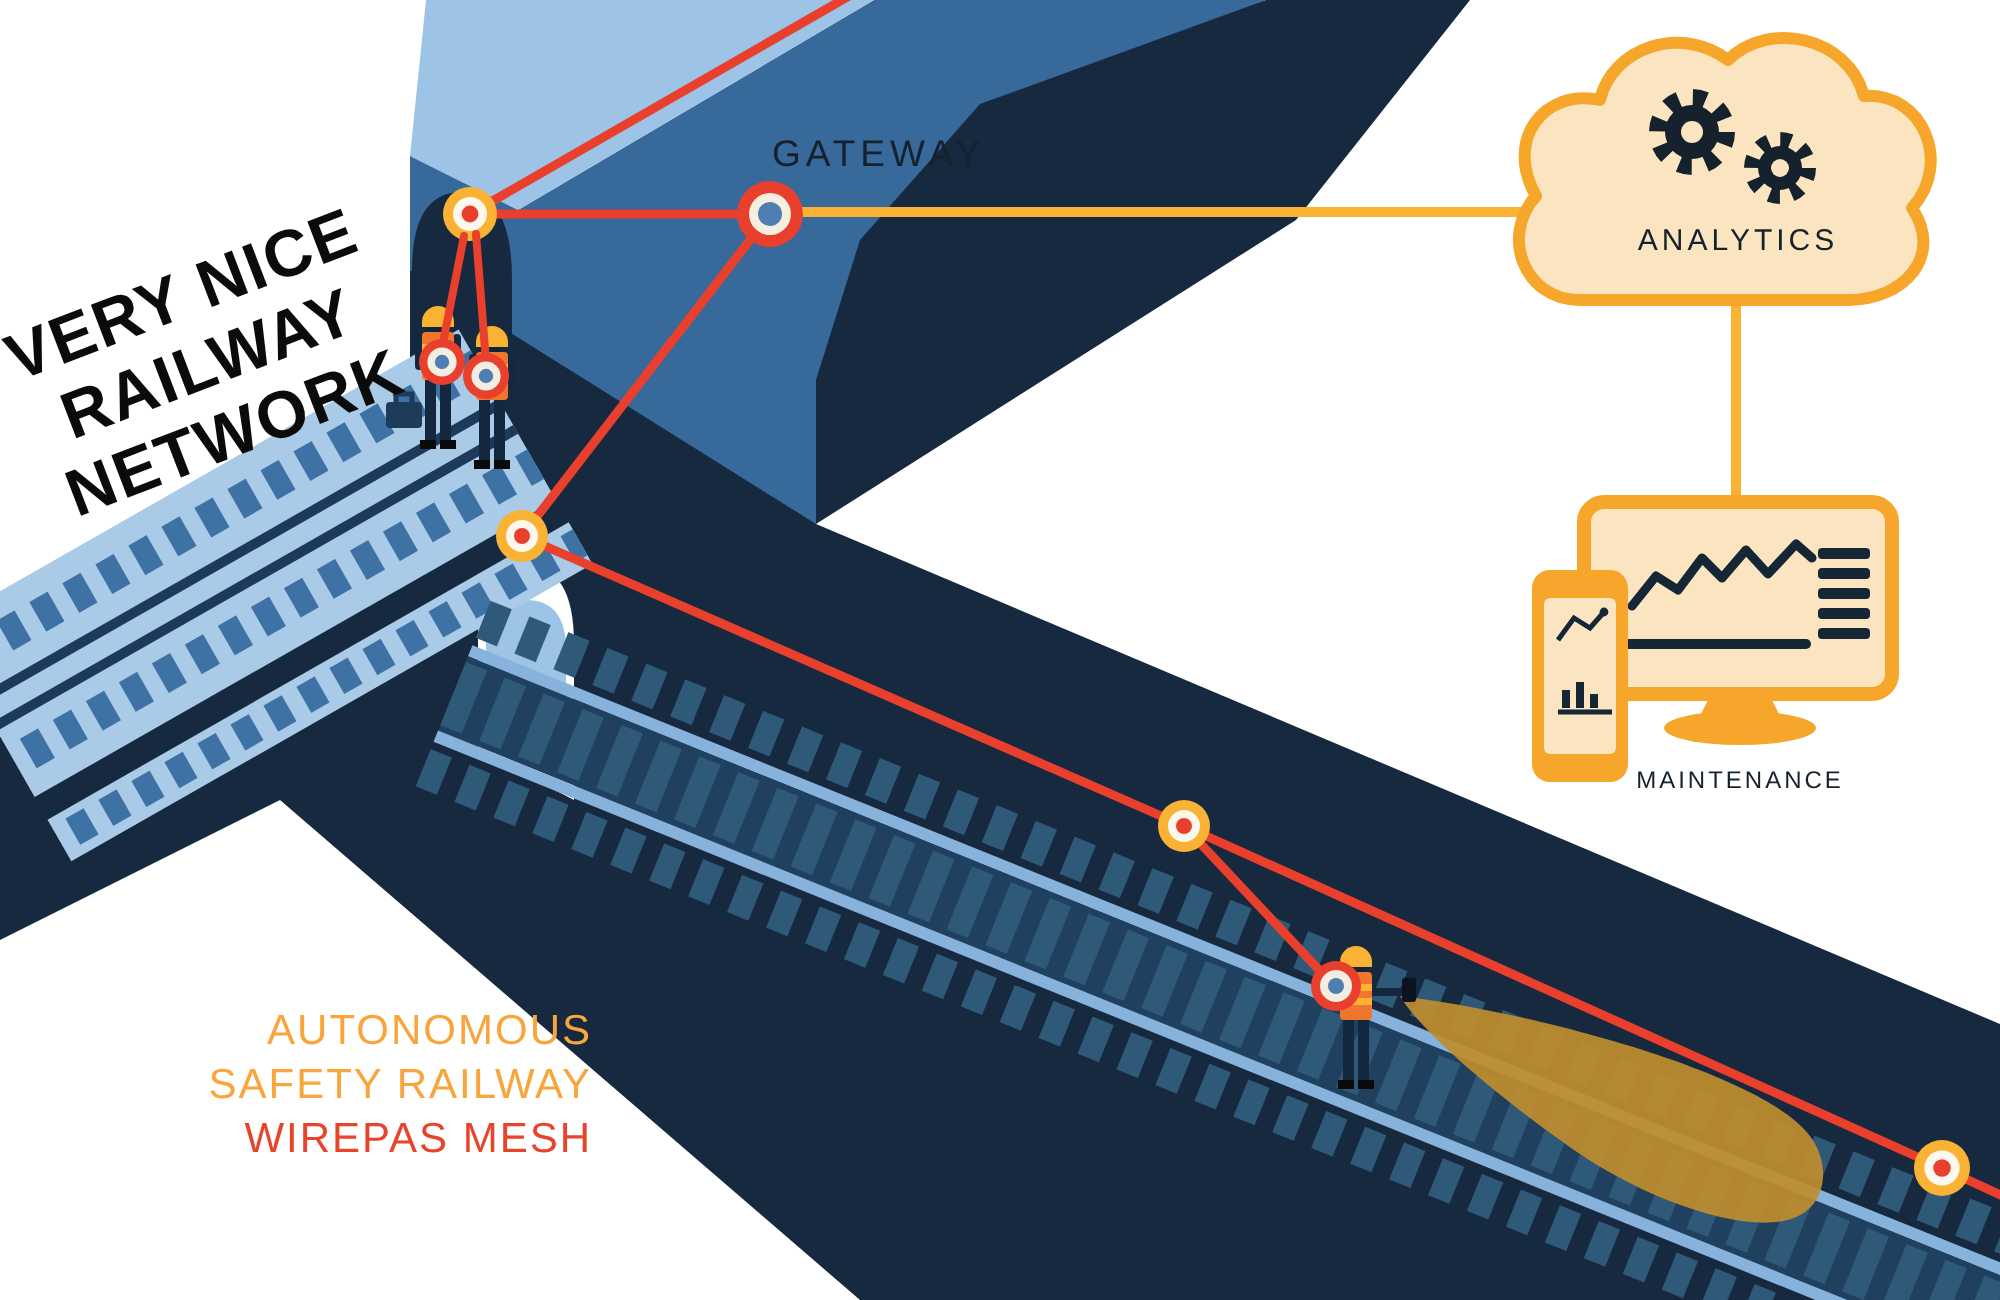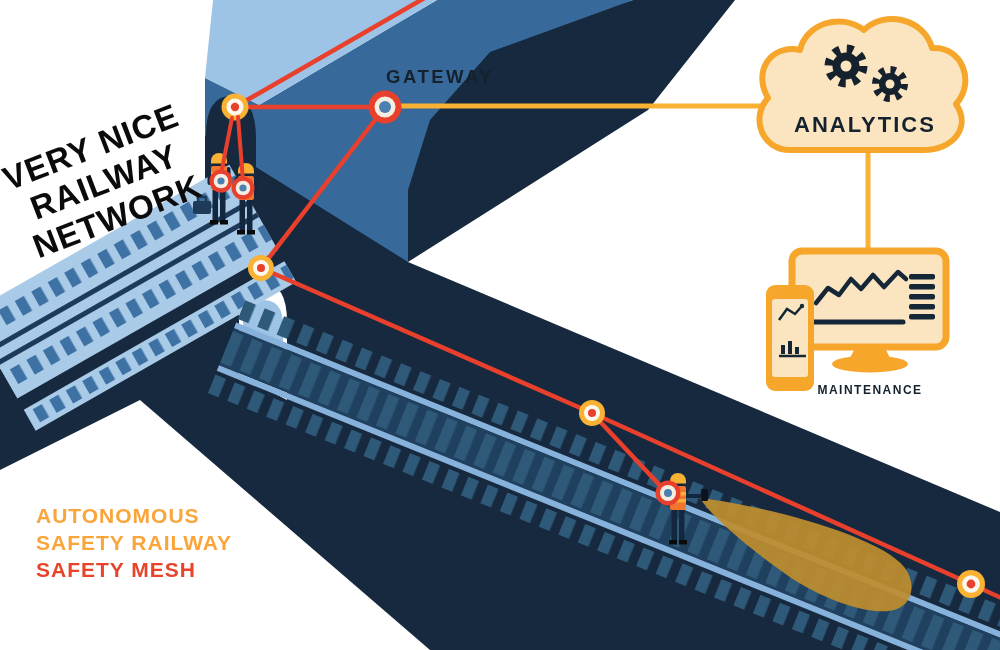--- a/index.html
+++ b/index.html
@@ -1,25 +1,25 @@
 <!DOCTYPE html>
 <html><head>
 <meta charset="utf-8">
 <style>
   html,body{margin:0;padding:0;background:#fff;}
   #stage{position:relative;width:1000px;height:650px;overflow:hidden;background:#fff;
          font-family:"Liberation Sans",sans-serif;}
   #scene{position:absolute;left:0;top:0;}
-  .txt{position:absolute;font-weight:700;color:#15222E;pointer-events:none;white-space:nowrap;}
+  .txt{position:absolute;font-weight:400;color:#15222E;pointer-events:none;white-space:nowrap;}
   #title{left:-2px;top:126px;width:212px;text-align:center;transform:rotate(-21deg);
          font-size:33px;line-height:37px;letter-spacing:1px;color:#0B0B0B;font-weight:800;white-space:normal;}
   #gateway-label{left:386px;top:66px;font-size:18.5px;letter-spacing:2.5px;}
-  #analytics-label{left:794px;top:112px;width:150px;font-size:22px;letter-spacing:2px;}
+  #analytics-label{left:794px;top:112px;width:150px;text-align:center;font-size:15px;letter-spacing:2px;}
   #maintenance-label{left:782px;top:383px;width:176px;text-align:center;font-size:12px;letter-spacing:1.5px;}
-  #caption{left:36px;top:502px;width:260px;text-align:left;font-size:21px;line-height:27px;
+  #caption{left:36px;top:502px;width:260px;text-align:right;font-size:21px;line-height:27px;
            letter-spacing:1px;white-space:normal;}
   .cap-orange{color:#F9A53C;}
   .cap-red{color:#E8442C;}
 </style>
 </head>
 <body>
 
 <div id="stage">
 
 <svg id="scene" width="1000" height="650" viewBox="0 0 1000 650">
@@ -222,16 +222,16 @@
 
 <div id="gateway-label" class="txt">GATEWAY</div>
 
 <div id="analytics-label" class="txt">ANALYTICS</div>
 
 <div id="maintenance-label" class="txt">MAINTENANCE</div>
 
 <div id="caption" class="txt">
   <div class="cap-orange">AUTONOMOUS</div>
   <div class="cap-orange">SAFETY RAILWAY</div>
-  <div class="cap-red">SAFETY MESH</div>
+  <div class="cap-red">WIREPAS MESH</div>
 </div>
 
 </div>
 
 </body></html>

